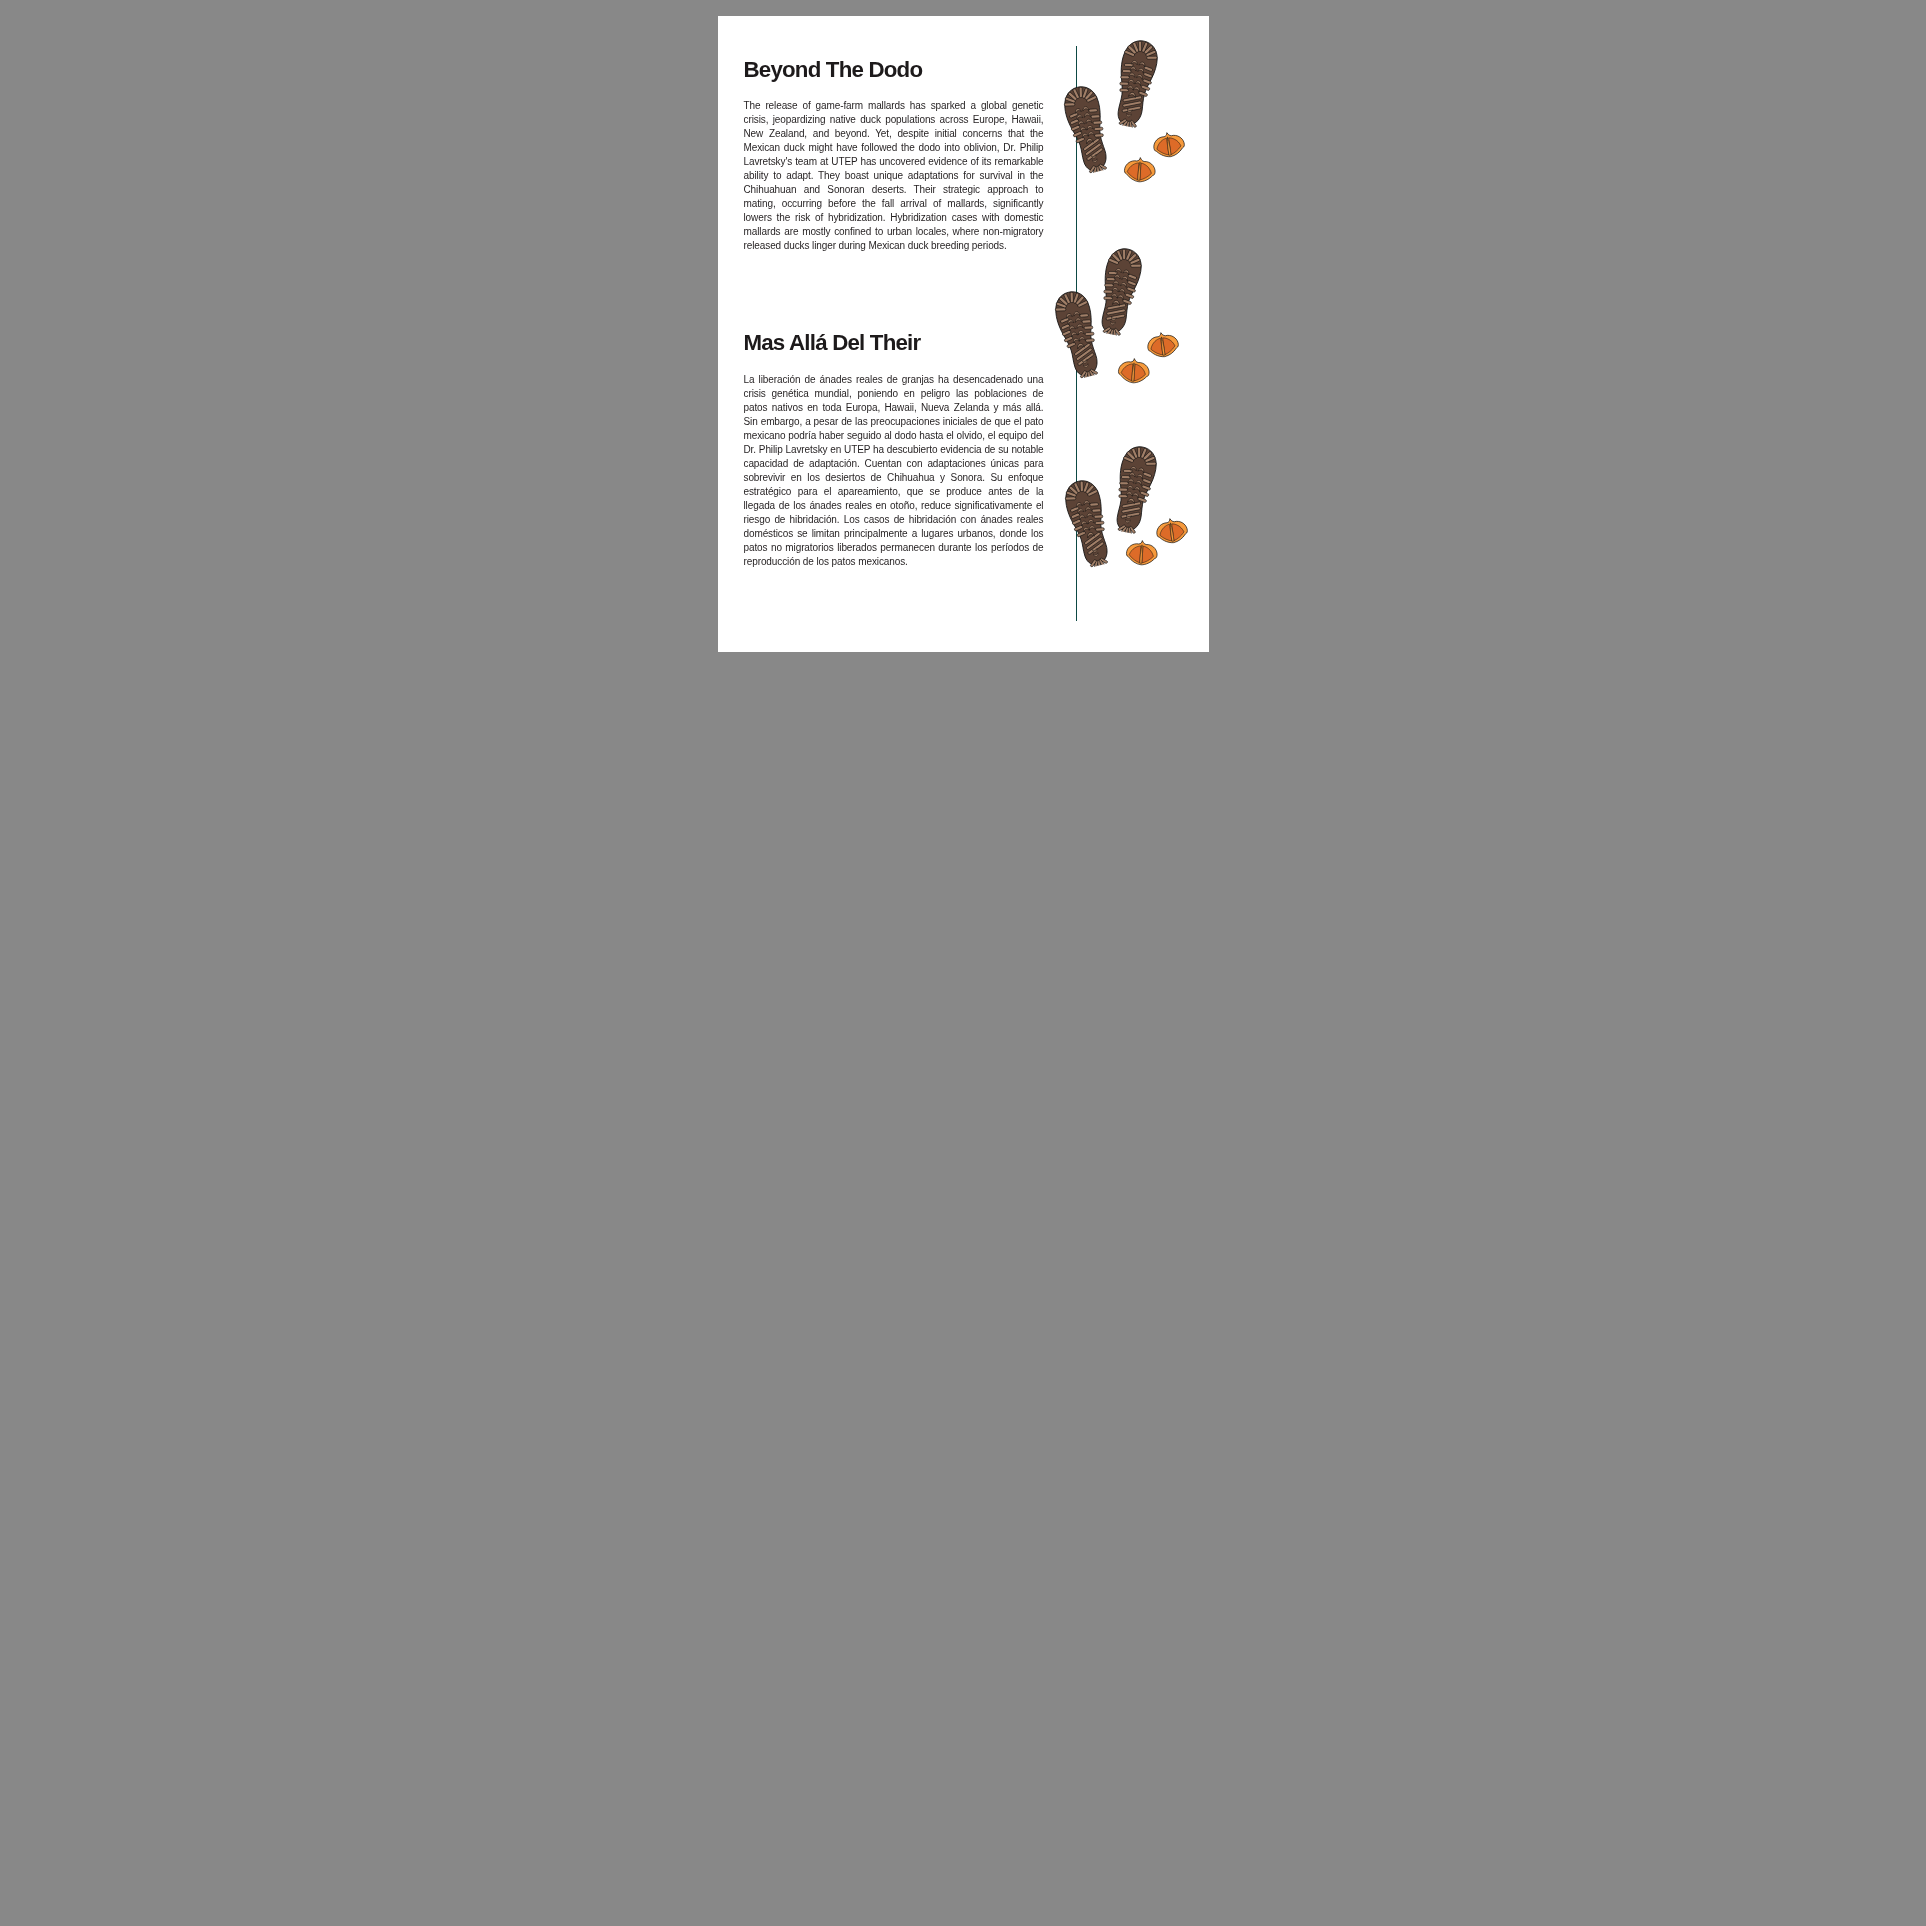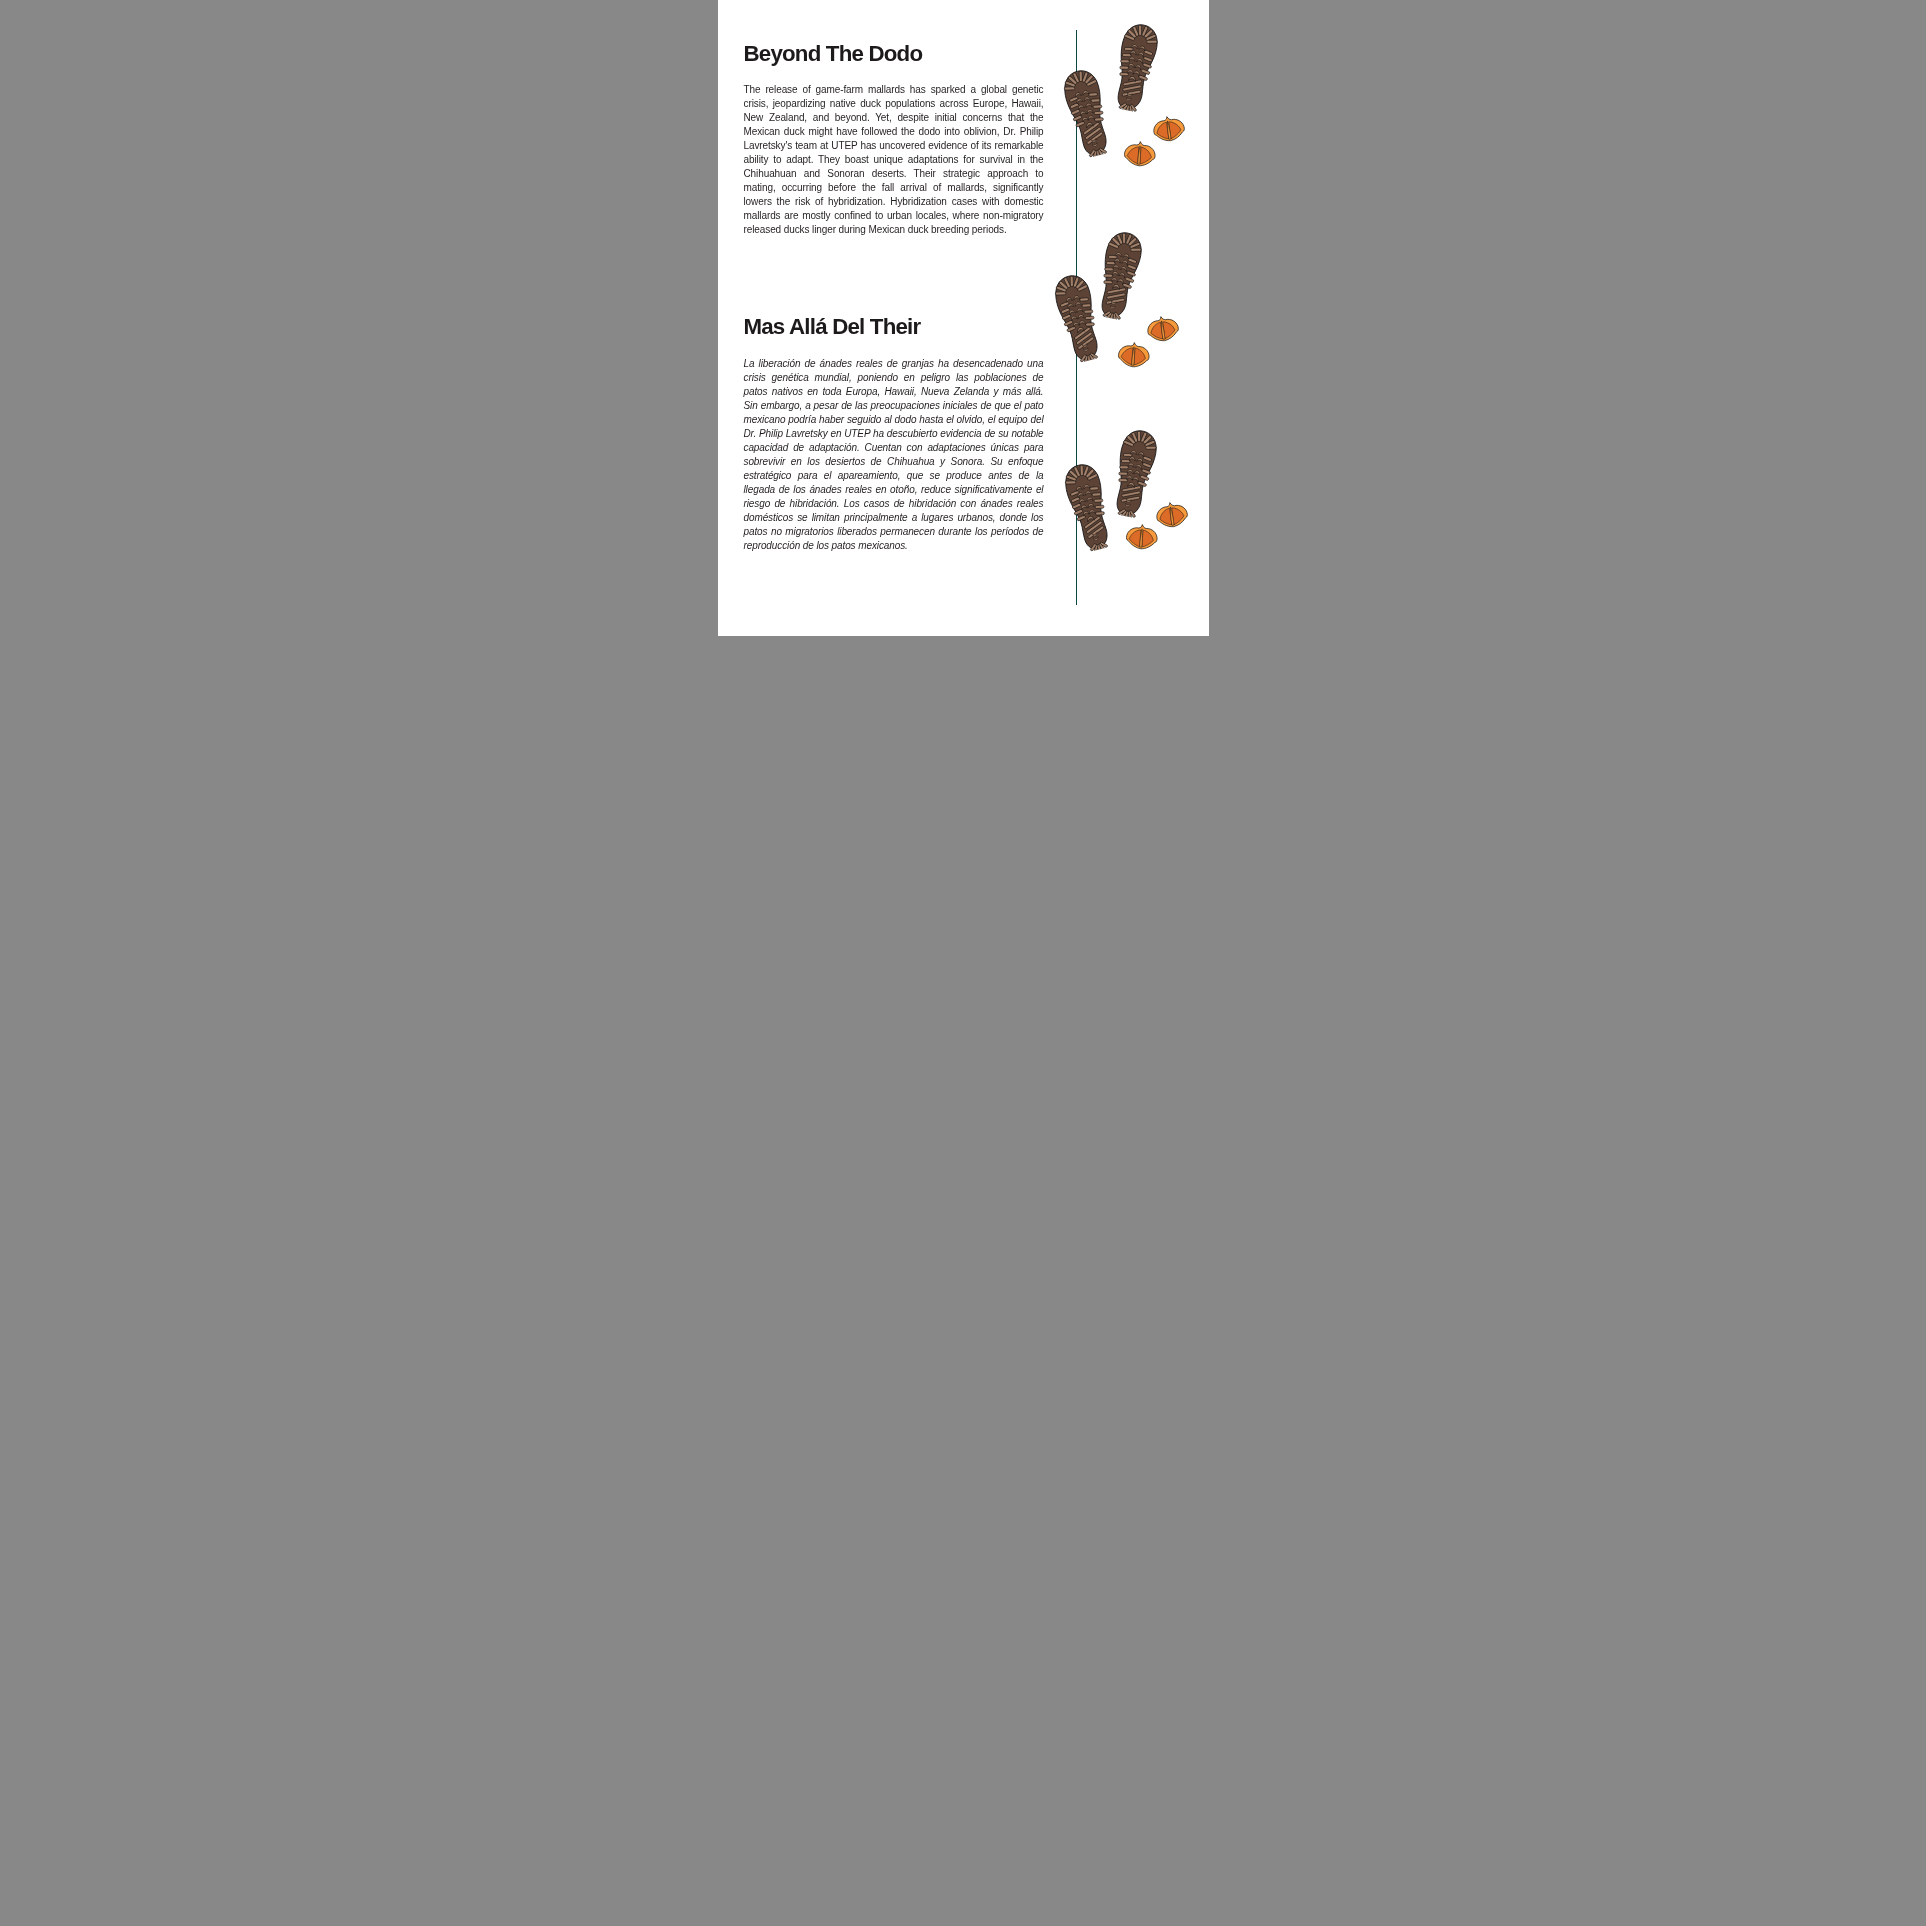--- a/index.html
+++ b/index.html
@@ -1,19 +1,19 @@
 <!DOCTYPE html>
 <html style="font-size:6.2px"><head>
 <meta charset="utf-8">
 <style>
   html,body{margin:0;padding:0;background:#888;}
   .page{
     position:relative;
     width:491px;height:636px;
-    margin:0 auto;
+    margin:16px auto;
     background:#ffffff;
     overflow:hidden;
     font-family:"Liberation Sans","DejaVu Sans",sans-serif;
     color:#231f20;
   }
   .divider{
     position:absolute;
     left:358px;top:30px;
     width:1.9px;height:575px;
     background:#0d4944;
@@ -36,21 +36,21 @@
     left:26px;
     width:300px;
     margin:0;
     font-size:10px;
     line-height:14px;
     letter-spacing:-0.1px;
     text-align:justify;
     color:#231f20;
   }
   #para-en{top:83px;}
-  #para-es{top:357px;font-style:italic;}
+  #para-es{top:357px;}
   .print{position:absolute;}
   .boot{width:40px;height:88px;}
   .duck{width:39px;height:27px;}
   .defs{position:absolute;width:0;height:0;overflow:hidden;}
 </style>
 </head>
 <body>
 
 <div class="page">
 

